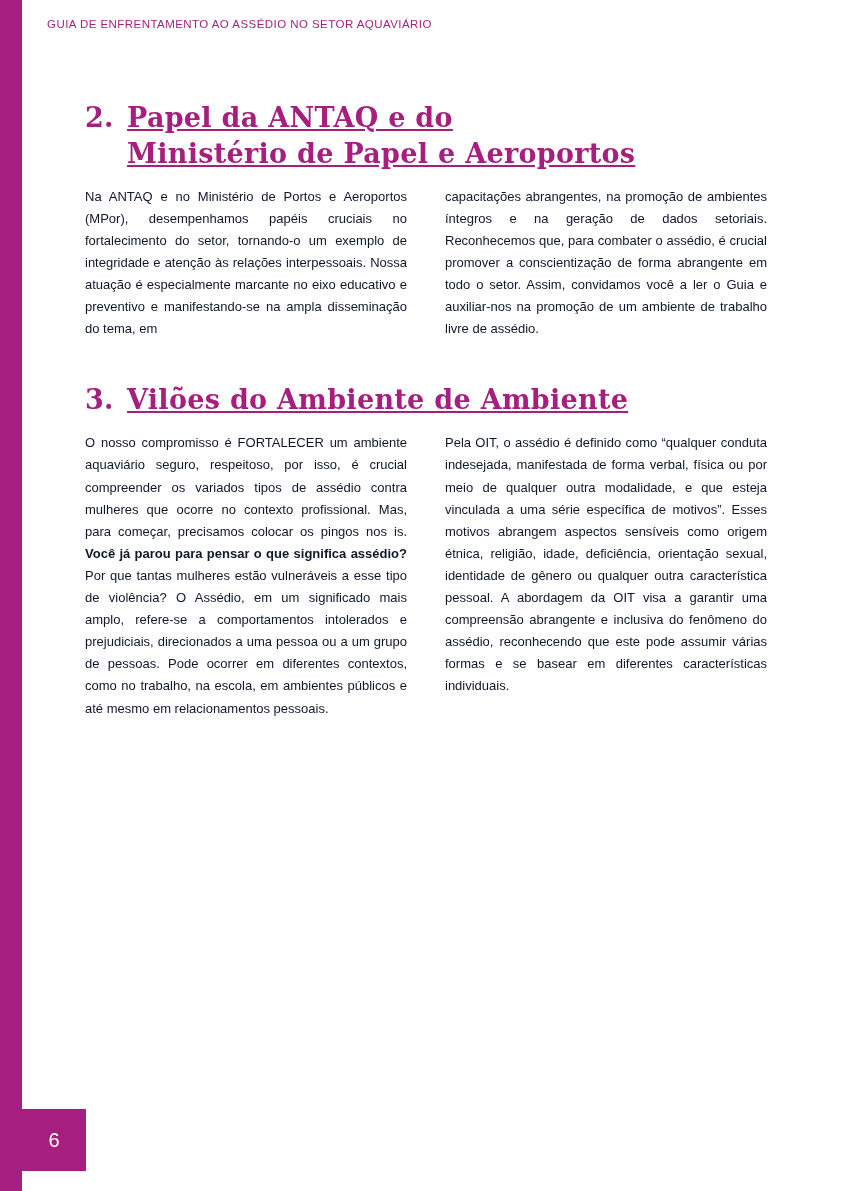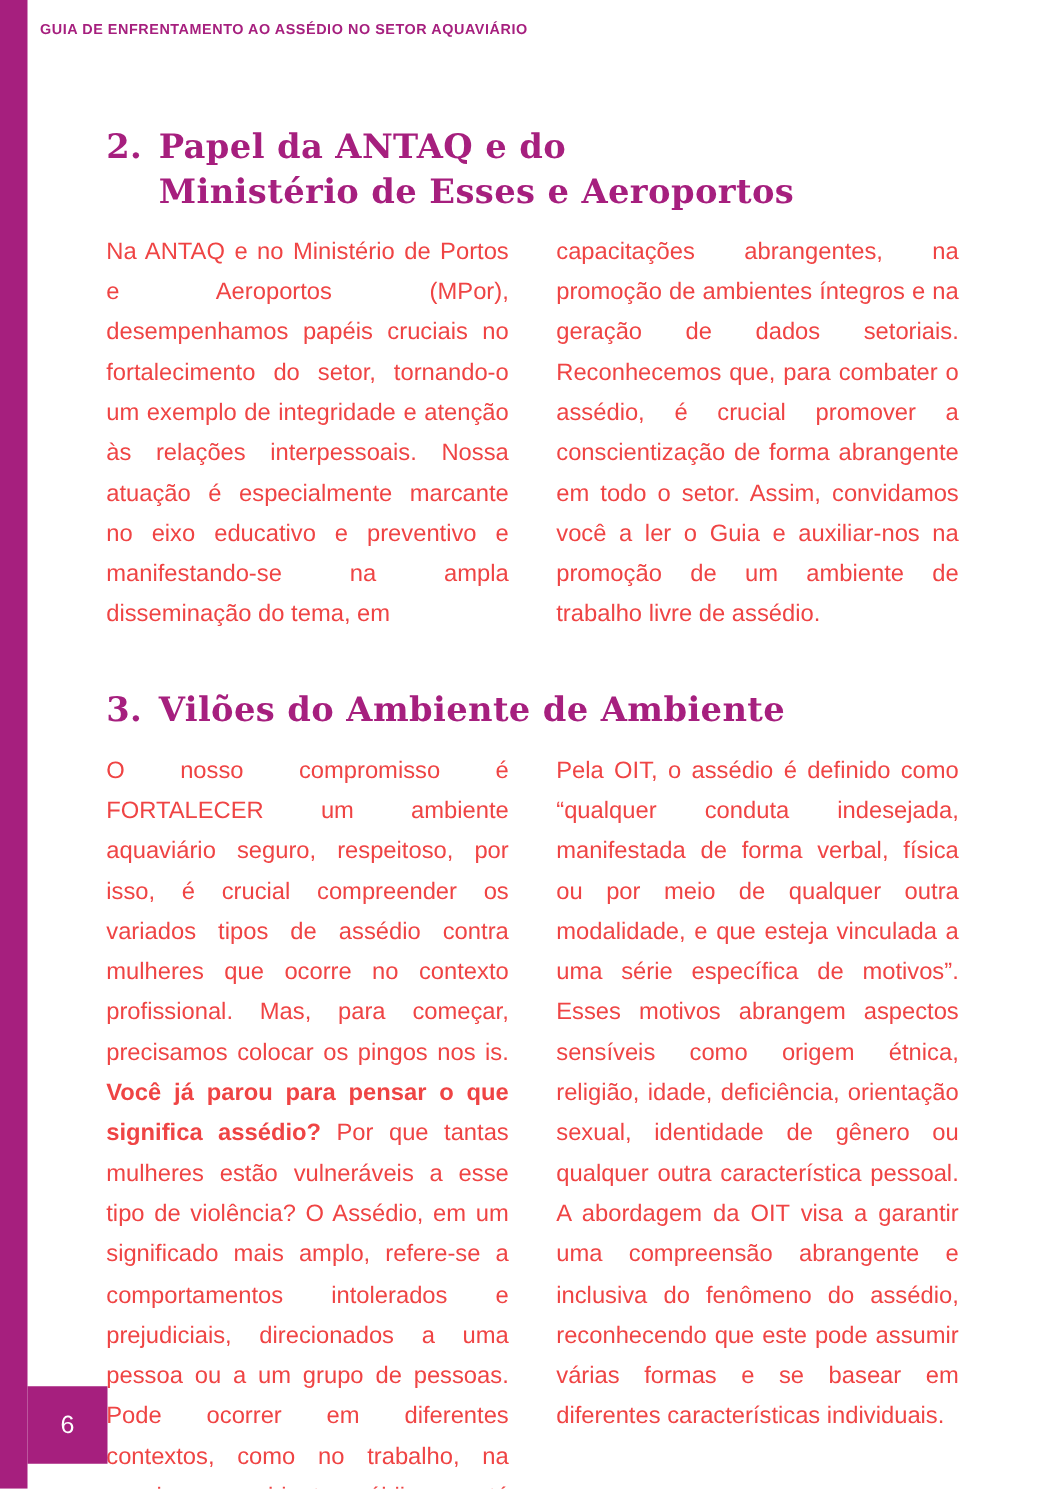--- a/index.html
+++ b/index.html
@@ -22,24 +22,24 @@
     left: 0;
     top: 0;
     width: 22px;
     height: 1191px;
     background: #a61f7e;
   }
 
   
   .running-header {
     position: absolute;
-    left: 32px;
+    left: 47px;
     top: 18px;
     font-size: 11.5px;
-    font-weight: bold;
+    font-weight: normal;
     letter-spacing: 0.45px;
     color: #a61f7e;
     text-transform: uppercase;
     font-family: "Liberation Sans", sans-serif;
   }
 
   
   .content {
     position: absolute;
     left: 85px;
@@ -68,34 +68,35 @@
     font-family: "DejaVu Serif", serif;
     font-weight: bold;
     font-size: 27px;
   }
   .section-title {
     flex: 1;
   }
   .section-title .line {
     display: block;
     white-space: nowrap;
+    text-decoration: underline;
   }
 
   
   .cols {
     display: flex;
     gap: 38px;
   }
   .col {
     width: 322px;
-    font-size: 19px;
+    font-size: 13px;
     line-height: 1.70;
     text-align: justify;
     font-family: "Liberation Sans", sans-serif;
-    color: #ef4444;
+    color: #0f172a;
     hyphens: manual;
   }
   .col p {
     margin: 0;
   }
   .col b {
     font-weight: bold;
   }
 
   
@@ -121,21 +122,21 @@
 
 <div class="running-header">GUIA DE ENFRENTAMENTO AO ASSÉDIO NO SETOR AQUAVIÁRIO</div>
 
 <div class="content">
 
   <div class="section">
     <div class="section-heading">
       <span class="section-num">2.</span>
       <span class="section-title">
         <span class="line">Papel da ANTAQ e do</span>
-        <span class="line">Ministério de Esses e Aeroportos</span>
+        <span class="line">Ministério de Papel e Aeroportos</span>
       </span>
     </div>
     <div class="cols">
       <div class="col">
         <p>Na ANTAQ e no Ministério de Portos e Aeroportos (MPor), desempenhamos papéis cruciais no fortalecimento do setor, tornando-o um exemplo de integridade e atenção às relações interpessoais. Nossa atuação é especialmente marcante no eixo educativo e preventivo e manifestando-se na ampla disseminação do tema, em</p>
       </div>
       <div class="col">
         <p>capacitações abrangentes, na promoção de ambientes íntegros e na geração de dados setoriais. Reconhecemos que, para combater o assédio, é crucial promover a conscientização de forma abrangente em todo o setor. Assim, convidamos você a ler o Guia e auxiliar-nos na promoção de um ambiente de trabalho livre de assédio.</p>
       </div>
     </div>

